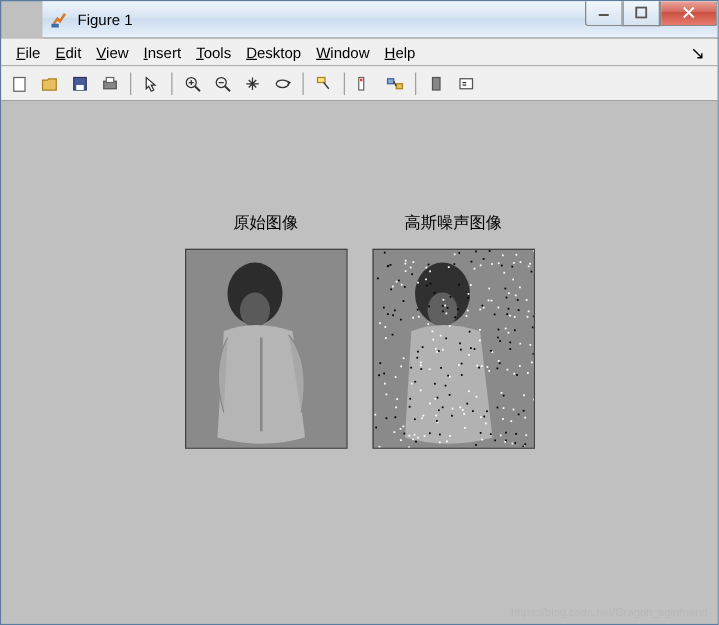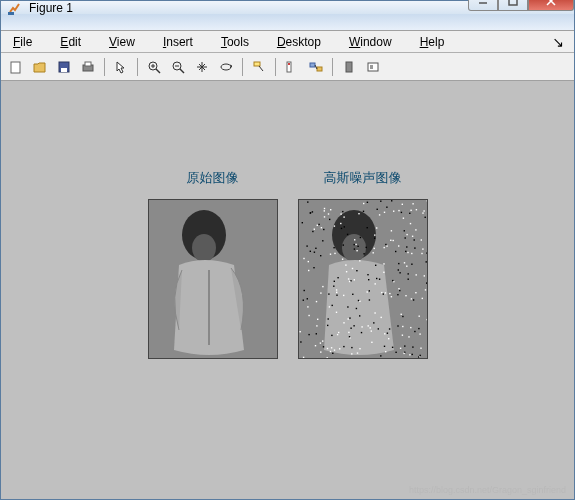--- a/index.html
+++ b/index.html
@@ -1,38 +1,38 @@
 <!DOCTYPE html>
 <html><head>
 <meta charset="utf-8">
 <style>
   * { margin: 0; padding: 0; box-sizing: border-box; font-family: "Segoe UI", Tahoma, sans-serif; }
   body { background: #d6d6d6; width: 575px; height: 500px; overflow: hidden; }
   .window { width: 575px; height: 500px; display: flex; flex-direction: column; border: 1px solid #5a7ca0; background: #c0c0c0; }
-  .titlebar { height: 30px; background: linear-gradient(to bottom, #f0f5fb 0%, #d6e4f2 45%, #cbdcef 46%, #e8f0fa 100%); display: flex; padding-left: 6px; border-bottom: 1px solid #a0a0a0; }
+  .titlebar { height: 30px; background: linear-gradient(to bottom, #f0f5fb 0%, #d6e4f2 45%, #cbdcef 46%, #e8f0fa 100%); display: flex; align-items: center; padding-left: 6px; border-bottom: 1px solid #a0a0a0; margin-left: 33px; }
   .titlebar .icon-box { width: 16px; height: 16px; margin-right: 6px; display: flex; align-items: center; justify-content: center; }
   .titlebar .title { font-size: 12px; color: #000; flex: 1; }
   .winbtns { display: flex; height: 20px; margin-top: -10px; }
   .winbtn { width: 30px; height: 20px; display: flex; align-items: center; justify-content: center; border: 1px solid #888; border-top: none; background: linear-gradient(to bottom, #f2f6fb, #d5e3f1); font-size: 10px; cursor: default; }
   .winbtn.min { border-radius: 0 0 0 3px; }
   .winbtn.close { width: 46px; background: linear-gradient(to bottom, #e9a39b, #d6695b 45%, #c94f41 46%, #e77c6f); border-radius: 0 0 3px 0; color: #fff; }
   .winbtn svg { stroke: #555; stroke-width: 1.5; fill: none; }
   .winbtn.close svg { stroke: #fff; }
   .menubar { height: 22px; background: #f0f0f0; display: flex; align-items: center; padding: 0 6px; border-bottom: 1px solid #b0b0b0; font-size: 12px; justify-content: space-between; }
-  .menus { display: flex; gap: 16px; }
+  .menus { display: flex; gap: 0; }
   .menuitem { padding: 2px 6px; cursor: default; }
   .menuitem .ul { text-decoration: underline; }
   .dock { font-size: 14px; padding: 0 4px; cursor: default; }
   .toolbar { height: 28px; background: #f0f0f0; display: flex; align-items: center; padding: 0 4px; border-bottom: 1px solid #a0a0a0; gap: 2px; }
   .tbtn { width: 22px; height: 22px; display: flex; align-items: center; justify-content: center; cursor: default; border: 1px solid transparent; }
   .tsep { width: 1px; height: 18px; background: #a0a0a0; margin: 0 3px; }
   .canvas { flex: 1; background: #c0c0c0; position: relative; }
   .figrow { position: absolute; top: 88px; left: 0; right: 0; display: flex; justify-content: center; gap: 20px; }
   .subplot { display: flex; flex-direction: column; align-items: center; }
-  .subplot .caption { font-size: 13px; color: #0c4a6e; margin-bottom: 12px; font-family: SimSun, serif; }
+  .subplot .caption { font-size: 13px; color: #000000; margin-bottom: 12px; font-family: SimSun, serif; }
   .imgbox { width: 130px; height: 160px; background: #808080; position: relative; overflow: hidden; border: 1px solid #444; }
   .watermark { position: absolute; bottom: 4px; right: 8px; font-size: 9px; color: #b8b8b8; }
 </style>
 </head>
 <body>
 
 <div class="window">
 
   <div class="titlebar">
     <span class="icon-box">

